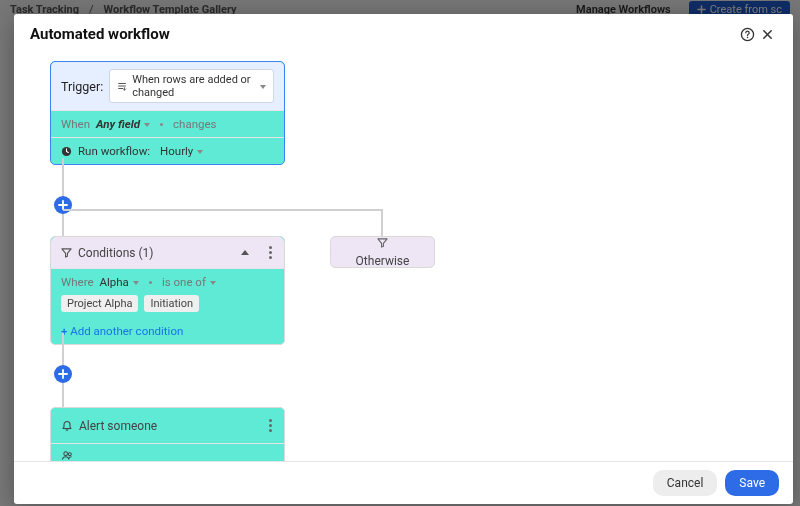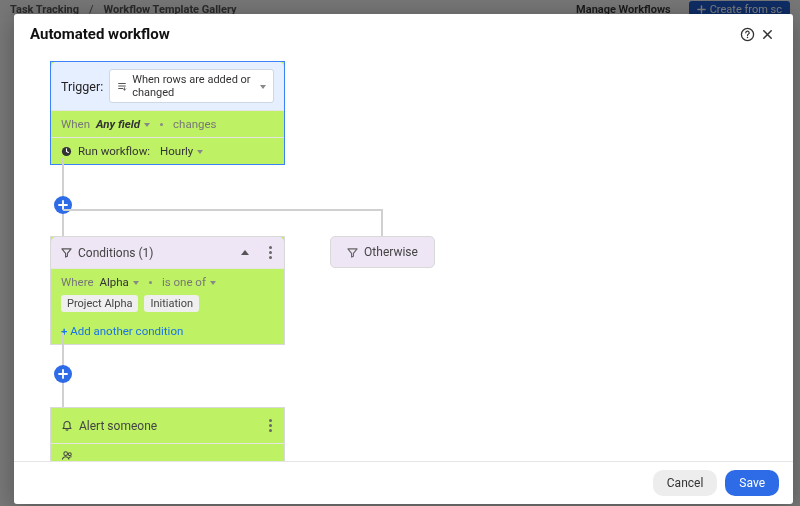--- a/index.html
+++ b/index.html
@@ -16,21 +16,21 @@
   .modal-header .sp { flex:1; }
   .hbtn { width:20px; height:20px; display:flex; align-items:center; justify-content:center; color:#444; border-radius:3px; cursor:pointer;}
   .modal-body { flex:1; overflow:auto; padding: 6px 16px 0 16px; position:relative;}
   .modal-footer { display:flex; justify-content:flex-end; gap:8px; padding:8px 14px; border-top:1px solid #e5e5e5;}
   .footer-btn { font-size:12px; padding:6px 14px; border-radius:10px; border:none; cursor:pointer;}
   .btn-cancel { background:#ededed; color:#333;}
   .btn-save { background:#2e6be6; color:#fff;text-align:center;}
 
   
   .canvas { position:relative; width: 100%; }
-  .card { background:#bef264; border:1px solid #d9d9d9; border-radius:0; font-size:11.5px; color:#333; }
+  .card { background:#5eead4; border:1px solid #d9d9d9; border-radius:5px; font-size:11.5px; color:#333; }
   .section-head { display:flex; align-items:center; gap:6px; padding:7px 10px; }
   .section-head .label { color:#444; font-size:12px;}
   .row { display:flex; align-items:center; gap:6px; padding:6px 10px; border-top:1px solid #e5e5e5; flex-wrap:wrap;}
   .muted { color:#777; }
   .pill { background:#efefef; border-radius:3px; padding:2px 6px; font-size:11px; color:#444;}
   .caret::after { content:""; display:inline-block; width:0;height:0; border-left:3px solid transparent; border-right:3px solid transparent; border-top:4px solid #888; margin-left:4px; vertical-align:middle;}
   .dot::before { content:""; display:inline-block; width:3px;height:3px; border-radius:50%; background:#888; margin:0 4px; vertical-align:middle;}
   .link { color:#1a73e8; cursor:pointer; }
   .bold { font-weight:700; }
 
@@ -47,21 +47,21 @@
   .plus-btn svg { width:10px; height:10px; }
 
   
   .conditions { position:absolute; top:175px; left:20px; width:235px; }
   .conditions .section-head { background:#eee5f5; border-top-left-radius:5px; border-top-right-radius:5px;}
   .kebab { display:flex; flex-direction:column; gap:2px; padding:2px; cursor:pointer;}
   .kebab span { width:3px; height:3px; background:#666; border-radius:50%;}
   .chev-up { width:0;height:0; border-left:4px solid transparent; border-right:4px solid transparent; border-bottom:5px solid #555;}
 
   
-  .otherwise { position:absolute; top:175px; left:300px; width:105px; height:32px; background:#eee5f5; border:1px solid #d9d9d9; border-radius:5px; display:flex; align-items:center; justify-content:center; gap:6px; font-size:12px; color:#444;}
+  .otherwise { position:absolute; top:175px; left:300px; width:105px; height:32px; background:#eee5f5; border:1px solid #d9d9d9; border-radius:5px; display:flex; align-items:center; justify-content:center; gap:6px; font-size:12px; color:#444;flex-direction:column;}
 
   
   .action { position:absolute; top:346px; left:20px; width:235px; }
   .action .section-head { padding-top:9px; padding-bottom:9px;}
 
   .icon { display:inline-flex; align-items:center; justify-content:center; }
   svg { display:block; }
 </style>
 </head>
 <body>

